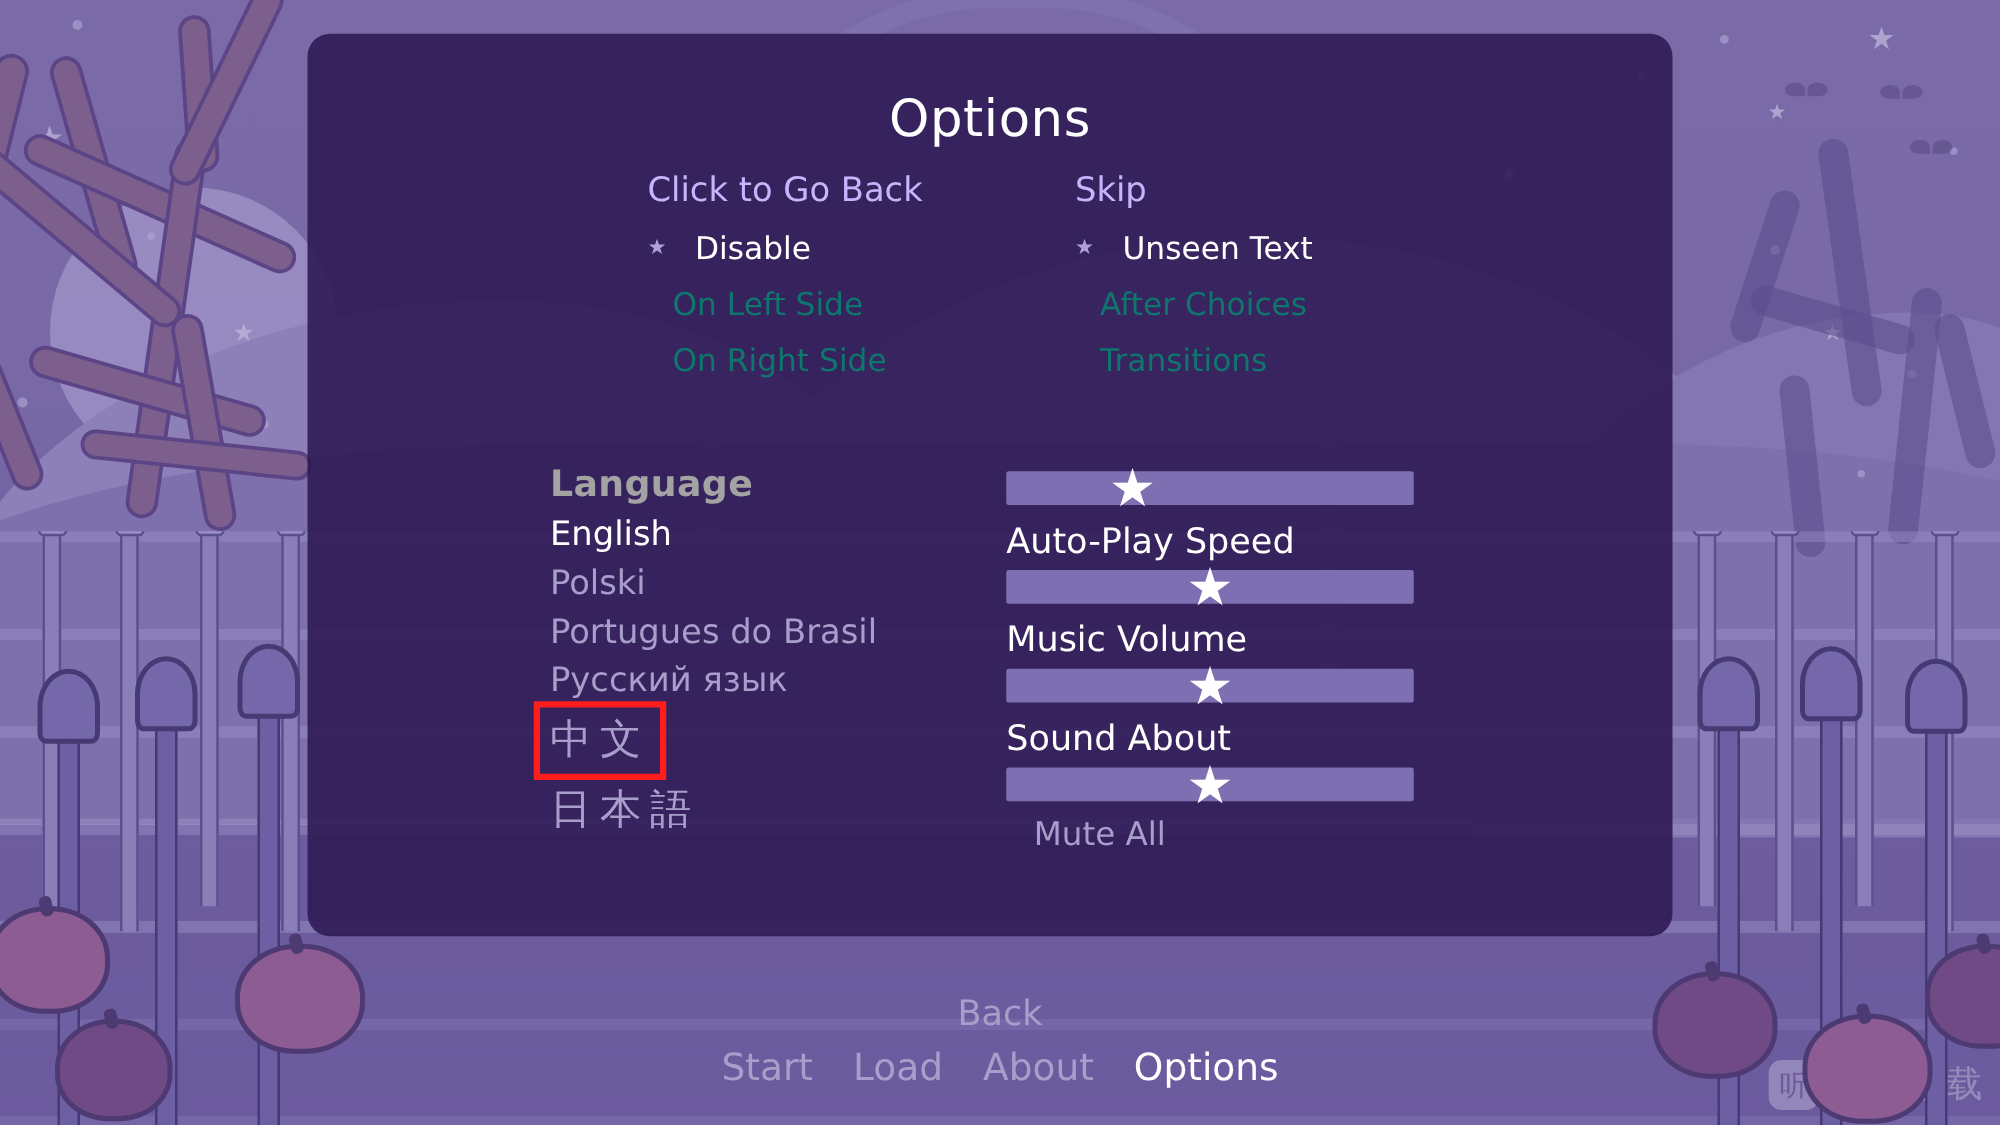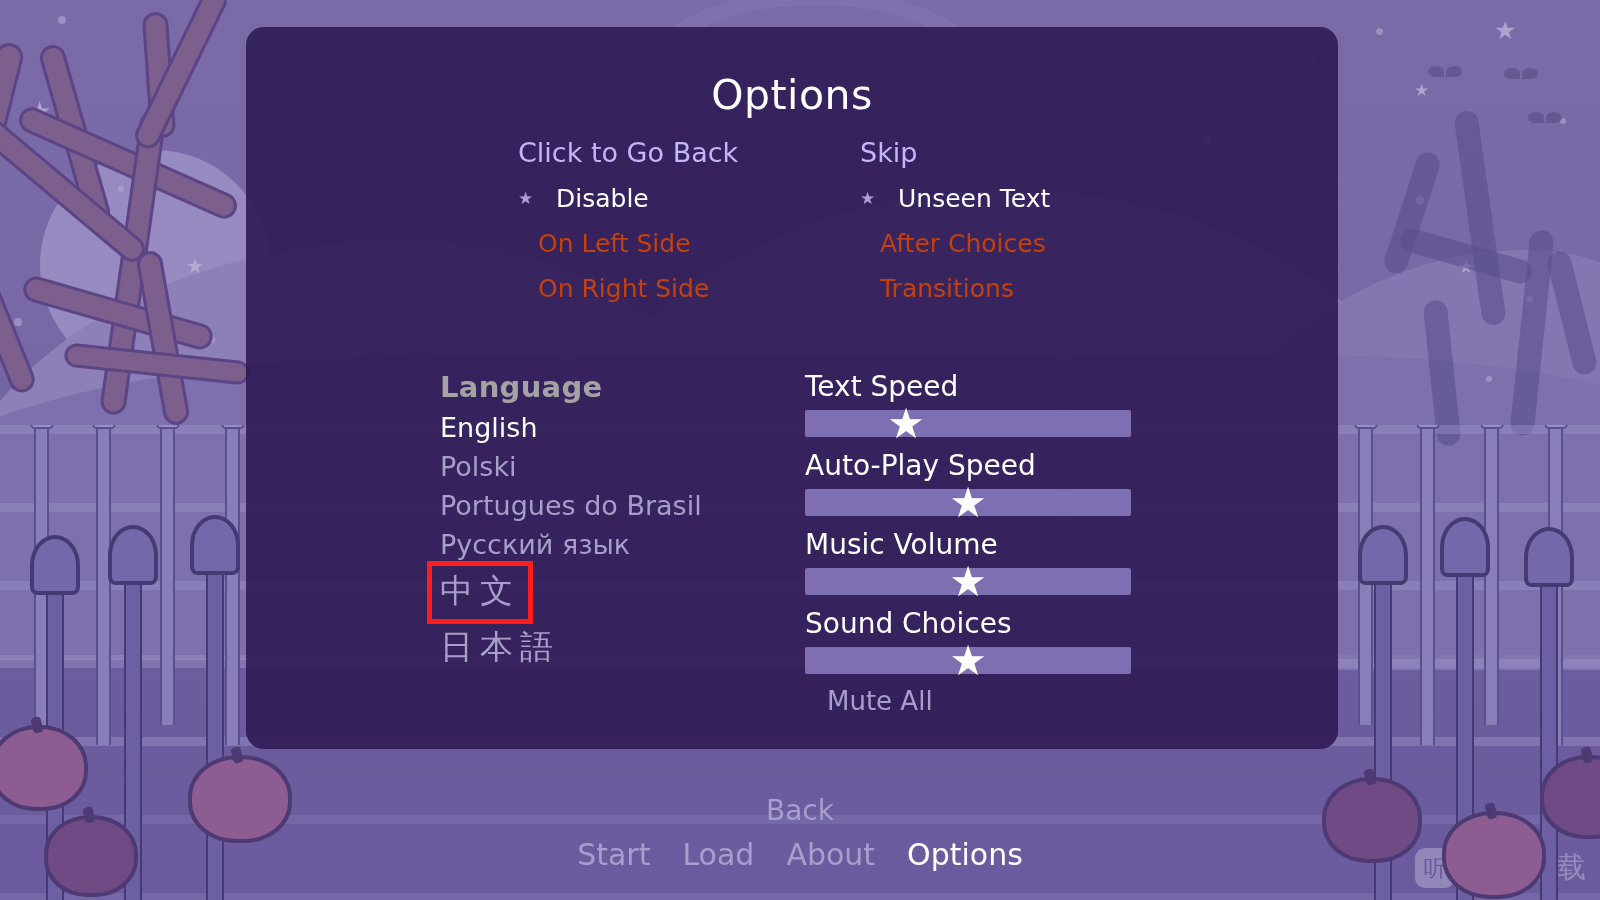--- a/index.html
+++ b/index.html
@@ -193,21 +193,21 @@
   .pref-opt {
     font-size: 25px;
     white-space: nowrap;
     margin-top: 16px;
     display: flex;
     align-items: center;
     gap: 6px;
   }
   .pref-opt .lbl { display: inline-block; }
   .pref-opt.sel .lbl { color: #ffffff; margin-left: 18px; }
-  .pref-opt.off .lbl { color: #c2410c; }
+  .pref-opt.off .lbl { color: #0f766e; }
   .bullet {
     color: #b0a0d8;
     font-size: 17px;
     line-height: 1;
     width: 14px;
     display: inline-block;
   }
   .bullet.hide { visibility: hidden; }
 
   
@@ -467,36 +467,35 @@
       <div class="lang-item cur">English</div>
       <div class="lang-item">Polski</div>
       <div class="lang-item">Portugues do Brasil</div>
       <div class="lang-item">Русский язык</div>
       <div class="lang-item cjk boxed">中文</div>
       <div class="lang-item cjk">日本語</div>
     </div>
 
     <div id="slider-block">
 
-      <div class="sl-label">Text Speed</div>
       <div class="sl-track">
         <span class="sl-knob" style="left: 31%;">★</span>
       </div>
 
       <div class="sl-label">Auto-Play Speed</div>
       <div class="sl-track">
         <span class="sl-knob" style="left: 50%;">★</span>
       </div>
 
       <div class="sl-label">Music Volume</div>
       <div class="sl-track">
         <span class="sl-knob" style="left: 50%;">★</span>
       </div>
 
-      <div class="sl-label">Sound Choices</div>
+      <div class="sl-label">Sound About</div>
       <div class="sl-track">
         <span class="sl-knob" style="left: 50%;">★</span>
       </div>
 
       <div class="mute">Mute All</div>
     </div>
   </div>
 
   <div id="nav">
     <div class="back">Back</div>

